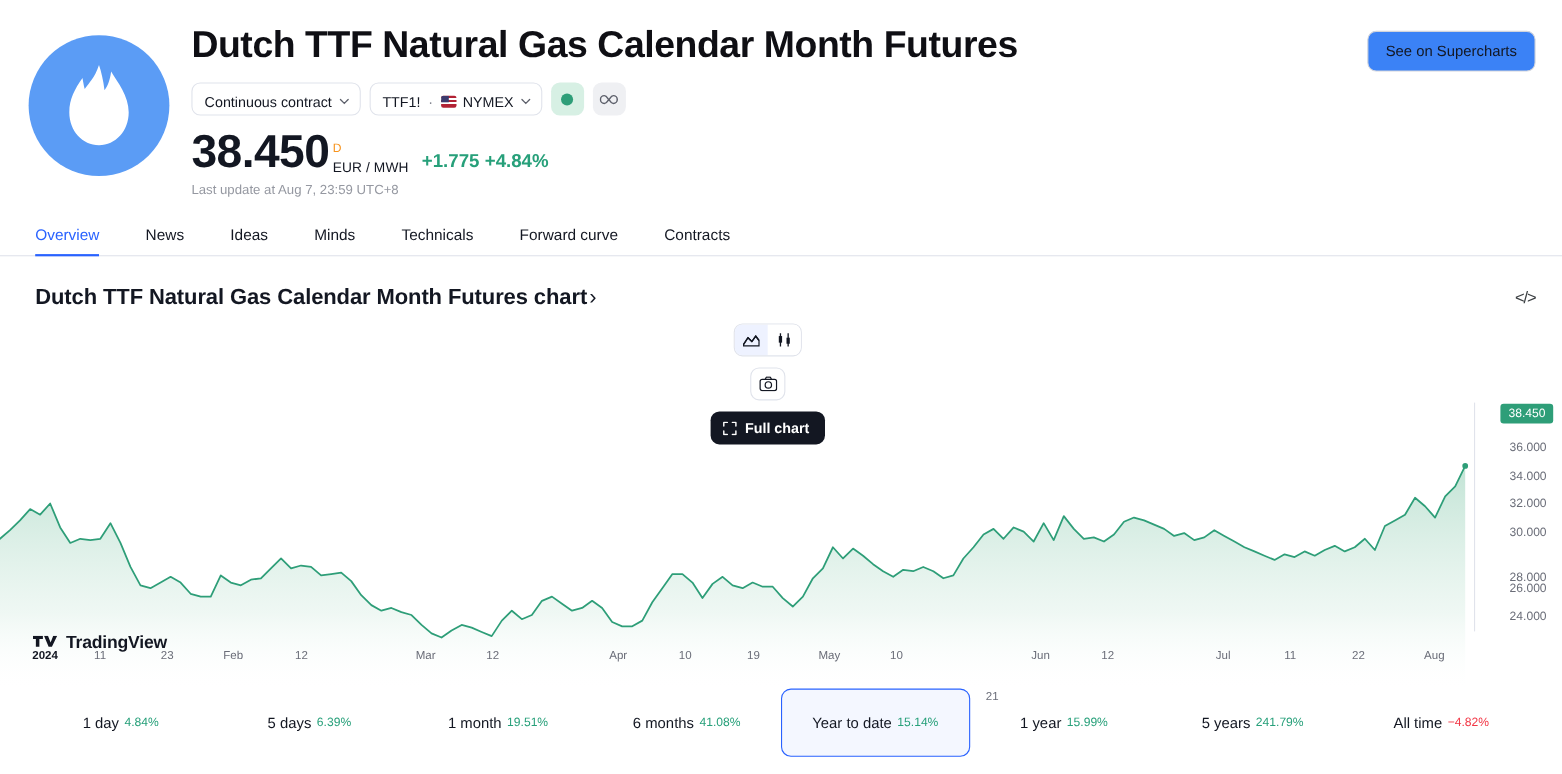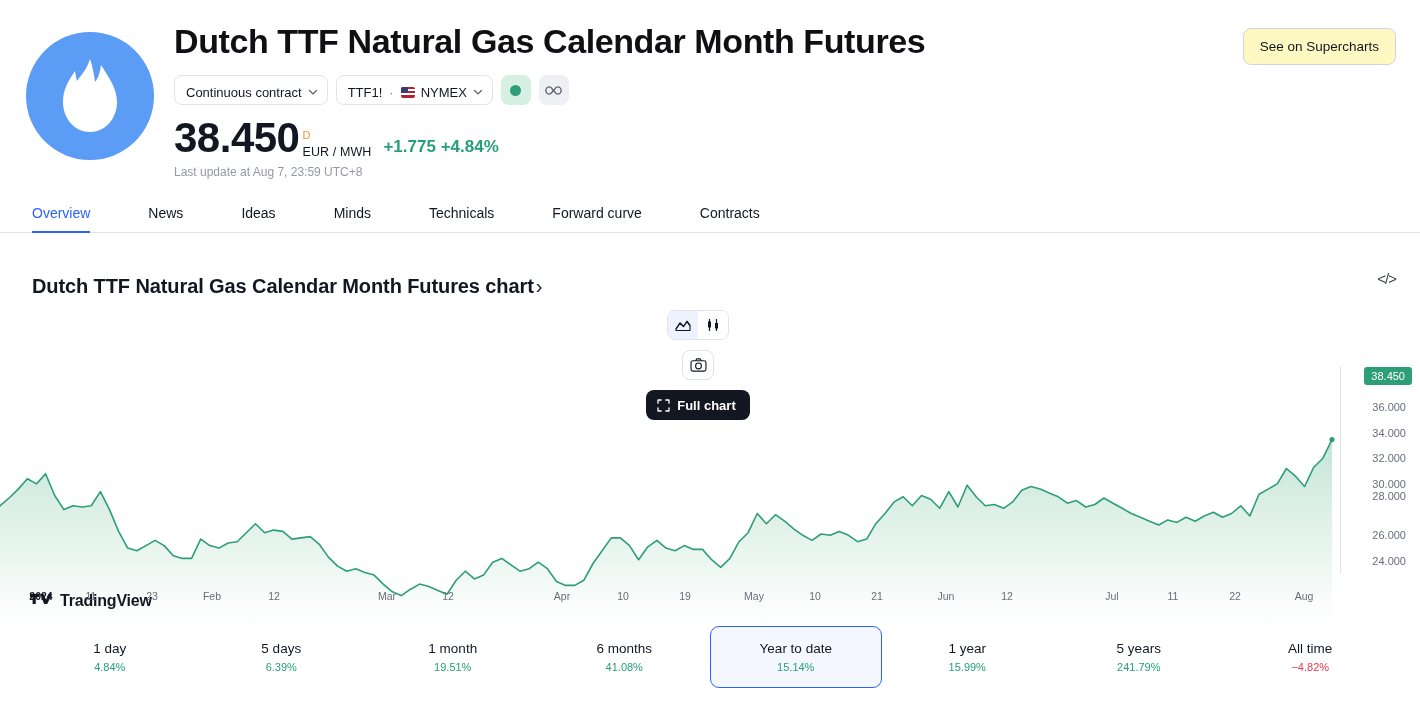--- a/index.html
+++ b/index.html
@@ -59,37 +59,37 @@
   .price-meta { display:flex; flex-direction:column; justify-content:flex-end; margin-left:3px; padding-bottom:1px; }
   .price-d { font-size:11px; color:#f7941e; line-height:1; margin-bottom:5px; font-weight:500; }
   .price-cur { font-size:12.5px; color:#131722; line-height:1; letter-spacing:0.1px; }
   .price-chg { font-size:17px; font-weight:700; color:#27a07a; margin-left:12px; padding-bottom:2px; white-space:nowrap; }
   .last-update { font-size:12px; color:#9598a1; }
 
   .supercharts-btn {
     position:absolute; right:24px; top:28px;
     height:37px; padding:0 16px;
     border:1px solid #d1d4dc; border-radius:8px;
-    background:#fef9c3; font-size:13.5px; color:#131722;
+    background:#3b82f6; font-size:13.5px; color:#131722;
     display:inline-flex; align-items:center; cursor:pointer;
   }
 
   
-  .tabs { display:flex; align-items:flex-end; gap:18px; padding:0 32px; margin-top:16px;
+  .tabs { display:flex; align-items:flex-end; gap:2px; padding:0 32px; margin-top:16px;
           border-bottom:1px solid #e0e3eb; height:38px;text-align:center; }
   .tab { font-size:14px; color:#131722; padding:0 20px 11px 20px; cursor:pointer; position:relative; }
   .tab:first-child { padding-left:0; }
   .tab.active { color:#2962ff; }
   .tab.active::after {
     content:""; position:absolute; left:0; right:20px; bottom:-1px; height:2px; background:#2962ff;
   }
 
   
   .chart-head { display:flex; align-items:center; padding:26px 24px 0 32px; }
-  .chart-title { font-size:20px; font-weight:700; color:#131722; cursor:pointer; letter-spacing:-0.1px;margin-top:16px; }
+  .chart-title { font-size:20px; font-weight:700; color:#131722; cursor:pointer; letter-spacing:-0.1px; }
   .chart-title .arr { font-weight:400; margin-left:2px; }
   .code-icon { margin-left:auto; color:#3c4043; font-size:15px; cursor:pointer; letter-spacing:-1px; }
 
   .chart-toolbar { display:flex; justify-content:flex-end; align-items:center; gap:10px; padding:12px 24px 0 0;flex-direction:column; }
   .seg-group { display:flex; border:1px solid #e0e3eb; border-radius:8px; overflow:hidden; height:30px; }
   .seg {
     width:30px; height:28px; display:flex; align-items:center; justify-content:center;
     cursor:pointer; background:#fff;
   }
   .seg.active { background:#eef2ff; }
@@ -119,21 +119,21 @@
     transform:translateY(-50%);
   }
   .axis-divider { position:absolute; left:1340px; top:366px; width:1px; height:208px; background:#e0e3eb; }
   .time-axis { position:absolute; left:0; top:590px; width:1340px; height:18px; }
   .time-lbl { position:absolute; font-size:10.5px; color:#6a6d78; transform:translateX(-50%); white-space:nowrap; }
   .time-lbl.yr { color:#131722; font-weight:600; }
 
   
   .periods { position:absolute; left:0; top:626px; width:1420px; display:flex; padding:0 24px; }
   .period {
-    flex:1; height:62px; border-radius:9px; display:flex; flex-direction:column;
+    flex:1; height:62px; border-radius:9px; display:flex; flex-direction:row;
     align-items:center; justify-content:center; gap:5px; cursor:pointer;
     border:1px solid transparent;
   }
   .period.active { border-color:#2962ff; background:#f4f7ff; }
   .period-lbl { font-size:13.5px; color:#131722; }
   .period-val { font-size:11px; }
   .up { color:#27a07a; }
   .down { color:#f23645; }
 </style>
 </head>
@@ -271,39 +271,39 @@
     <span>TradingView</span>
   </div>
 </div>
 
 <div class="axis-divider"></div>
 <div class="price-axis" id="price-axis" style="top:366px; height:208px; position:absolute;">
     <div class="axis-lbl" style="top: 41.0864px;">36.000</div>
     <div class="axis-lbl" style="top: 66.7654px;">34.000</div>
     <div class="axis-lbl" style="top: 92.4444px;">32.000</div>
     <div class="axis-lbl" style="top: 118.123px;">30.000</div>
-    <div class="axis-lbl" style="top: 130px;">28.000</div>
+    <div class="axis-lbl" style="top: 159px;">28.000</div>
     <div class="axis-lbl" style="top: 169.481px;">26.000</div>
     <div class="axis-lbl" style="top: 195.16px;">24.000</div>
   </div>
 <div class="price-badge" style="top: 375.63px;">38.450</div>
 <div class="time-axis" id="time-axis">
     <div class="time-lbl yr" style="left: 41px;">2024</div>
     <div class="time-lbl" style="left: 91px;">11</div>
     <div class="time-lbl" style="left: 152px;">23</div>
     <div class="time-lbl" style="left: 212px;">Feb</div>
     <div class="time-lbl" style="left: 274px;">12</div>
     <div class="time-lbl" style="left: 387px;">Mar</div>
     <div class="time-lbl" style="left: 448px;">12</div>
     <div class="time-lbl" style="left: 562px;">Apr</div>
     <div class="time-lbl" style="left: 623px;">10</div>
     <div class="time-lbl" style="left: 685px;">19</div>
     <div class="time-lbl" style="left: 754px;">May</div>
     <div class="time-lbl" style="left: 815px;">10</div>
-    <div class="time-lbl" style="left: 877px;">21</div>
+    <div class="time-lbl" style="left: 902px; margin-top: 37px;">21</div>
     <div class="time-lbl" style="left: 946px;">Jun</div>
     <div class="time-lbl" style="left: 1007px;">12</div>
     <div class="time-lbl" style="left: 1112px;">Jul</div>
     <div class="time-lbl" style="left: 1173px;">11</div>
     <div class="time-lbl" style="left: 1235px;">22</div>
     <div class="time-lbl" style="left: 1304px;">Aug</div>
   </div>
 
 <div class="periods" id="periods">
     <div class="period">

